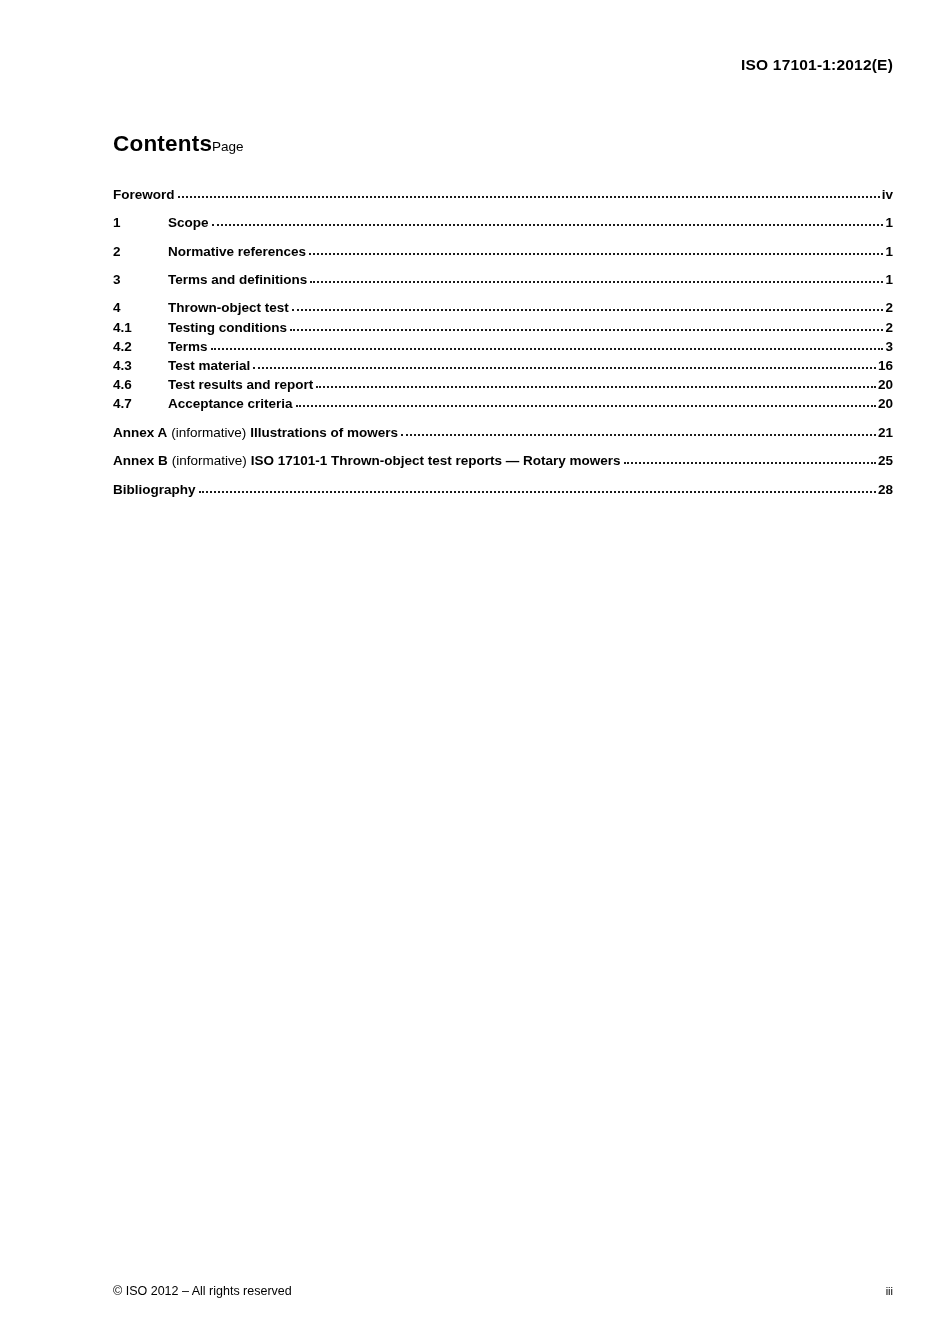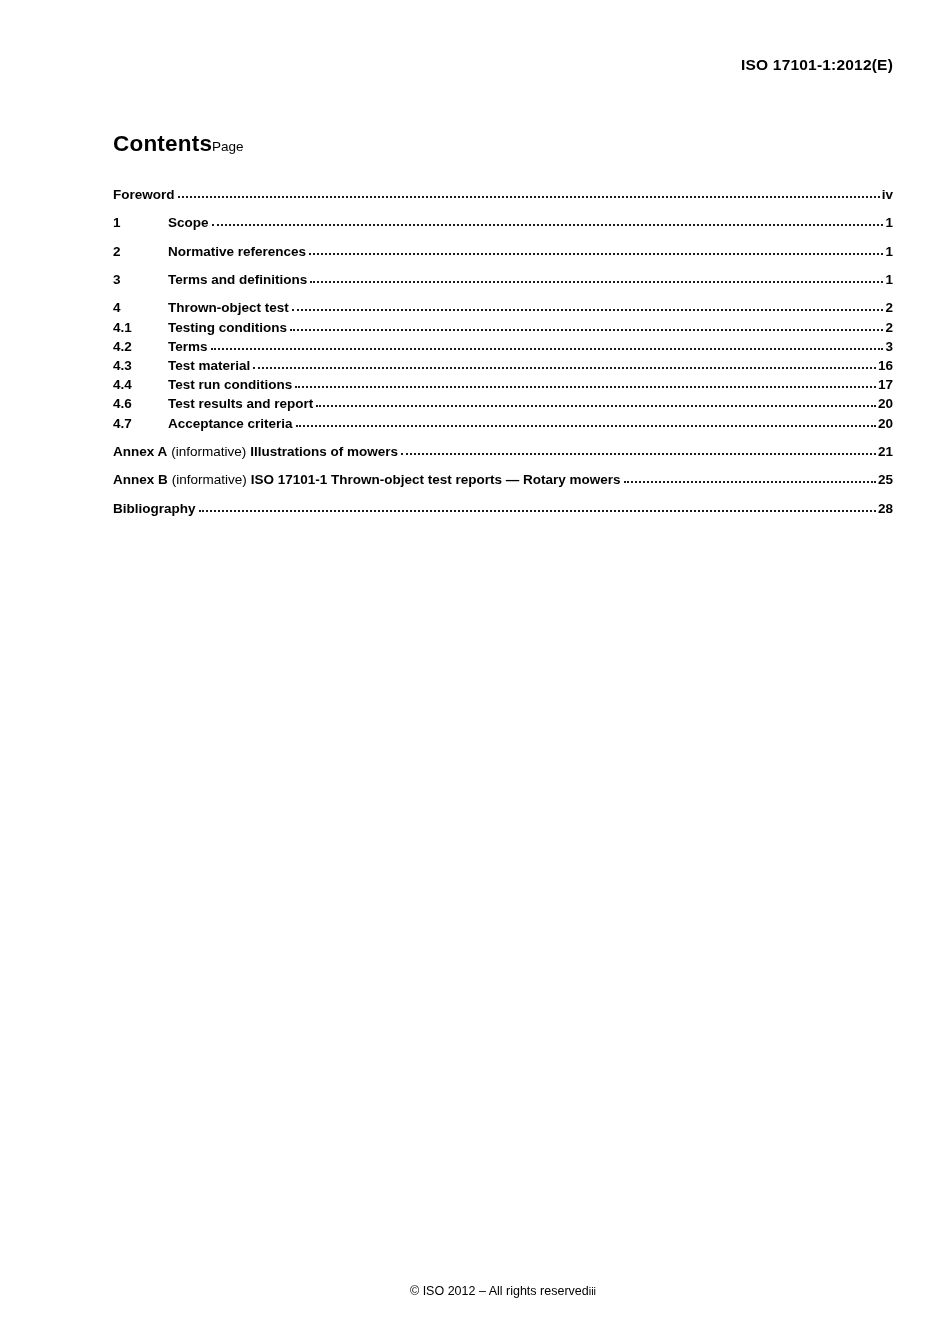--- a/index.html
+++ b/index.html
@@ -73,21 +73,21 @@
   .toc-page {
     white-space: nowrap;
     text-align: right;
   }
   .doc-footer {
     position: absolute;
     top: 1284px;
     left: 113px;
     right: 57px;
     display: flex;
-    justify-content: center;
+    justify-content: space-between;
     align-items: baseline;
   }
   .footer-copyright { font-size: 12.5px; font-weight: normal; }
   .footer-pagenum { font-size: 11px; font-weight: normal; }
 </style>
 </head>
 <body>
 
 <div class="page">
 
@@ -148,26 +148,20 @@
       <span class="toc-page">3</span>
     </div>
 
     <div class="toc-row">
       <span class="toc-num">4.3</span>
       <span class="toc-title">Test material</span>
       <span class="toc-dots"></span>
       <span class="toc-page">16</span>
     </div>
 
-    <div class="toc-row">
-      <span class="toc-num">4.4</span>
-      <span class="toc-title">Test run conditions</span>
-      <span class="toc-dots"></span>
-      <span class="toc-page">17</span>
-    </div>
 
 
     <div class="toc-row">
       <span class="toc-num">4.6</span>
       <span class="toc-title">Test results and report</span>
       <span class="toc-dots"></span>
       <span class="toc-page">20</span>
     </div>
 
     <div class="toc-row">

